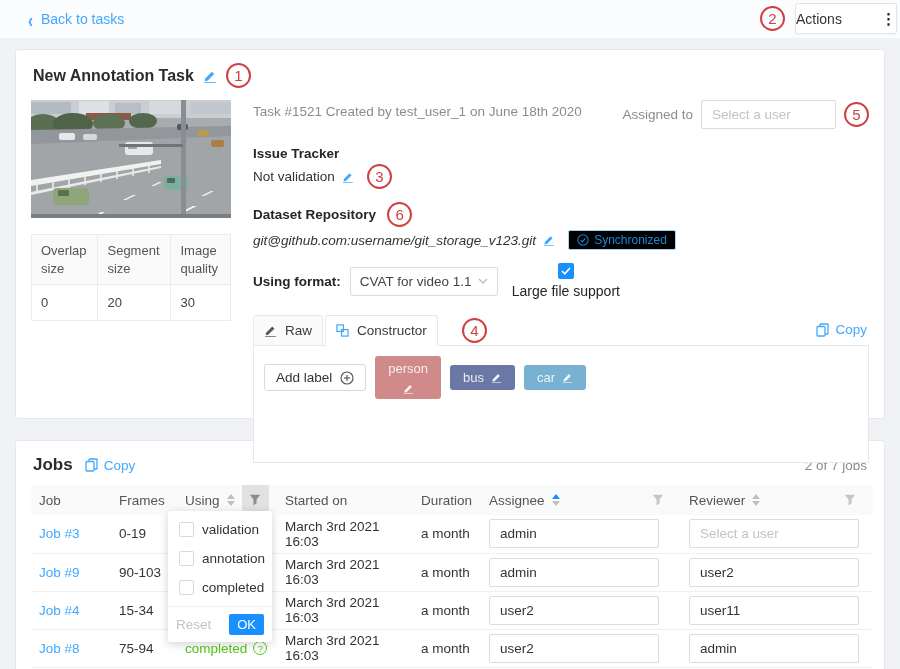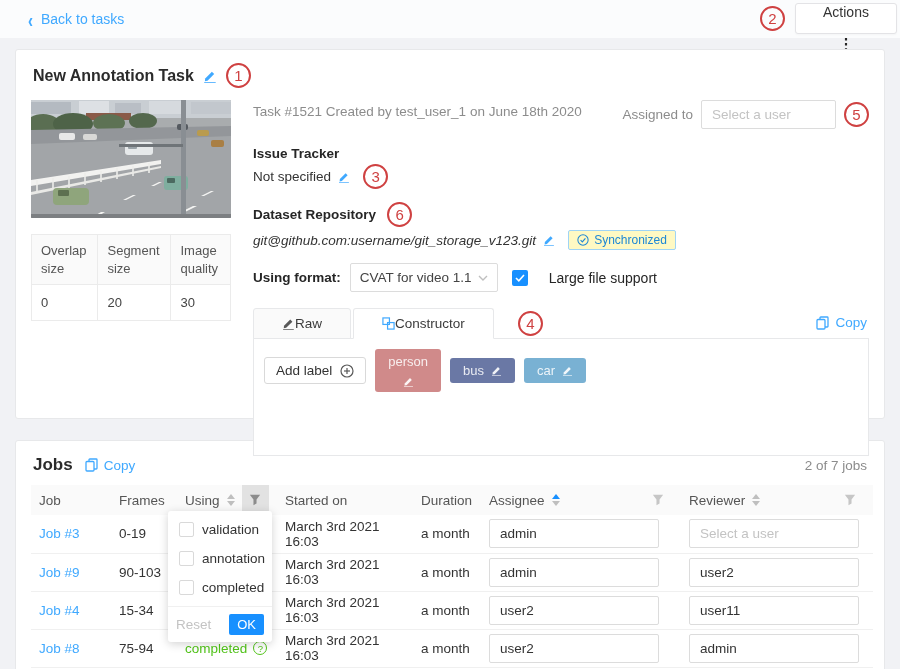--- a/index.html
+++ b/index.html
@@ -15,21 +15,20 @@
     display:flex; align-items:center; padding:0 16px;
   }
   .back-link { display:inline-flex; align-items:center; gap:8px; color:#40a9ff; cursor:pointer; font-size:14px; margin-left:12px; }
   .back-chevron { font-size:15px; font-weight:bold; transform:scaleY(1.3); }
   .actions-wrap { position:absolute; right:3px; top:3px; display:flex; align-items:center; gap:10px; }
   .actions-btn {
     background:#fff; border:1px solid #e3e3e6; border-radius:3px;
     height:31px; min-width:102px; display:inline-flex; align-items:center; justify-content:space-between;
     padding:0 0; font-size:14px; color:#333; cursor:pointer; gap:16px;
     box-shadow:0 1px 2px rgba(0,0,0,.03);
-    flex-direction:column;
   }
   .vdots { font-size:15px; color:#262626; letter-spacing:0; line-height:1; font-weight:bold; }
   
   .num-badge {
     display:inline-flex; align-items:center; justify-content:center;
     width:25px; height:25px; border:2px solid #cf4141; border-radius:50%;
     color:#cf4141; font-size:15px; font-weight:400; flex:0 0 auto;
     background:transparent; vertical-align:middle;
   }
   
@@ -60,42 +59,42 @@
     font-family:"Liberation Sans",sans-serif; font-size:13.5px; padding:0 10px; color:#333; outline:none;
   }
   .user-input::placeholder { color:#c3c3c3; }
   .section-label { font-weight:700; font-size:13.5px; color:#262626; }
   .issue-block { margin-top:17px; }
   .value-line { display:flex; align-items:center; gap:7px; margin-top:3px; font-size:13.5px; color:#333; }
   .repo-block { margin-top:13px; }
   .label-line { display:flex; align-items:center; gap:11px; }
   .sync-badge {
     display:inline-flex; align-items:center; gap:5px; margin-left:6px;
-    background:#fef9c3; border:1px solid #9fd4f5; border-radius:2px;
+    background:#000000; border:1px solid #9fd4f5; border-radius:2px;
     color:#1c87d4; font-size:12px; padding:2px 8px;
   }
   .format-row { display:flex; align-items:center; gap:9px; margin-top:13px; }
   .select-box {
     border:1px solid #dcdcdc; border-radius:2px; height:29px; width:148px;
     display:inline-flex; align-items:center; justify-content:space-between;
     padding:0 9px; font-size:13.5px; color:#444; cursor:pointer; background:#fff;
   }
   .select-arrow { color:#bfbfbf; display:inline-flex; }
-  .checkbox-group { display:flex; align-items:center; gap:21px; margin-left:5px; cursor:pointer; }
+  .checkbox-group { display:flex; align-items:center; gap:4px; margin-left:5px; cursor:pointer;flex-direction:column; }
   .checkbox-checked {
     width:16px; height:16px; background:#1890ff; border-radius:2px;
     display:inline-flex; align-items:center; justify-content:center;
   }
   .checkbox-empty {
     width:15px; height:15px; background:#fff; border:1px solid #d9d9d9; border-radius:2px; flex:0 0 auto;
   }
   
   .tabs-row { display:flex; align-items:center; margin-top:16px; position:relative; }
   .tab {
-    display:inline-flex; align-items:center; padding:7px 28px;
+    display:inline-flex; align-items:center; gap:8px; padding:7px 10px;
     border:1px solid #e7e8ea; border-radius:3px 3px 0 0; background:#fafafa;
     font-size:13.5px; color:#3b3b3b; cursor:pointer; margin-right:2px; position:relative; z-index:2;
   }
   .tab.active { background:#fff; border-bottom-color:#fff; }
   .tab-badge { margin-left:22px; }
   .copy-link { position:absolute; right:2px; top:7px; display:inline-flex; align-items:center; gap:6px; color:#40a9ff; font-size:13.5px; cursor:pointer; }
   .tab-content {
     border:1px solid #e7e8ea; margin-top:-1px; height:118px; padding:10px 10px; position:relative; z-index:1; background:#fff;
   }
   .chips-row { display:flex; align-items:center; gap:9px; }
@@ -258,21 +257,21 @@
         <div class="assigned-group">
           <span class="assigned-label">Assigned to</span>
           <input class="user-input" placeholder="Select a user" style="">
           <span class="num-badge">5</span>
         </div>
       </div>
 
       <div class="issue-block">
         <div class="section-label">Issue Tracker</div>
         <div class="value-line">
-          <span>Not specified</span>
+          <span>Not validation</span>
           <span class="edit-icon">
             <svg width="12" height="12" viewBox="0 0 14 14">
                 <path d="M2.2 9.4 L8.9 2.7 L11.2 5 L4.5 11.7 L1.9 12.2 Z" fill="currentColor"></path>
                 <rect x="1.2" y="13.2" width="11.5" height="1.1" fill="currentColor"></rect>
               </svg>
           </span>
           <span class="num-badge" style="margin-left:6px;">3</span>
         </div>
       </div>
 

